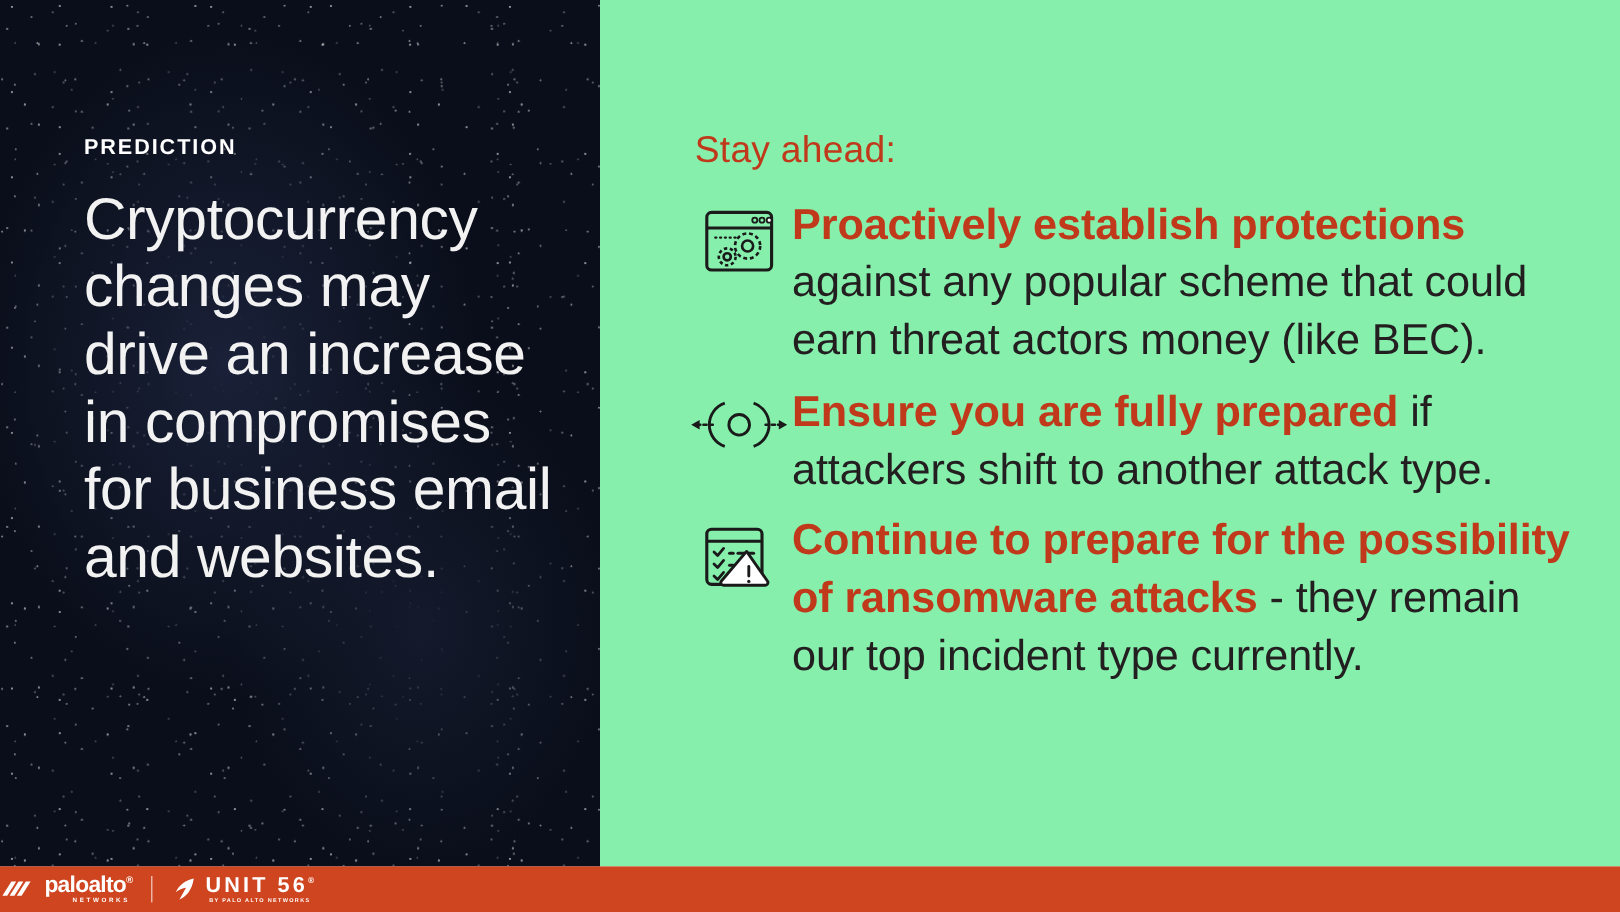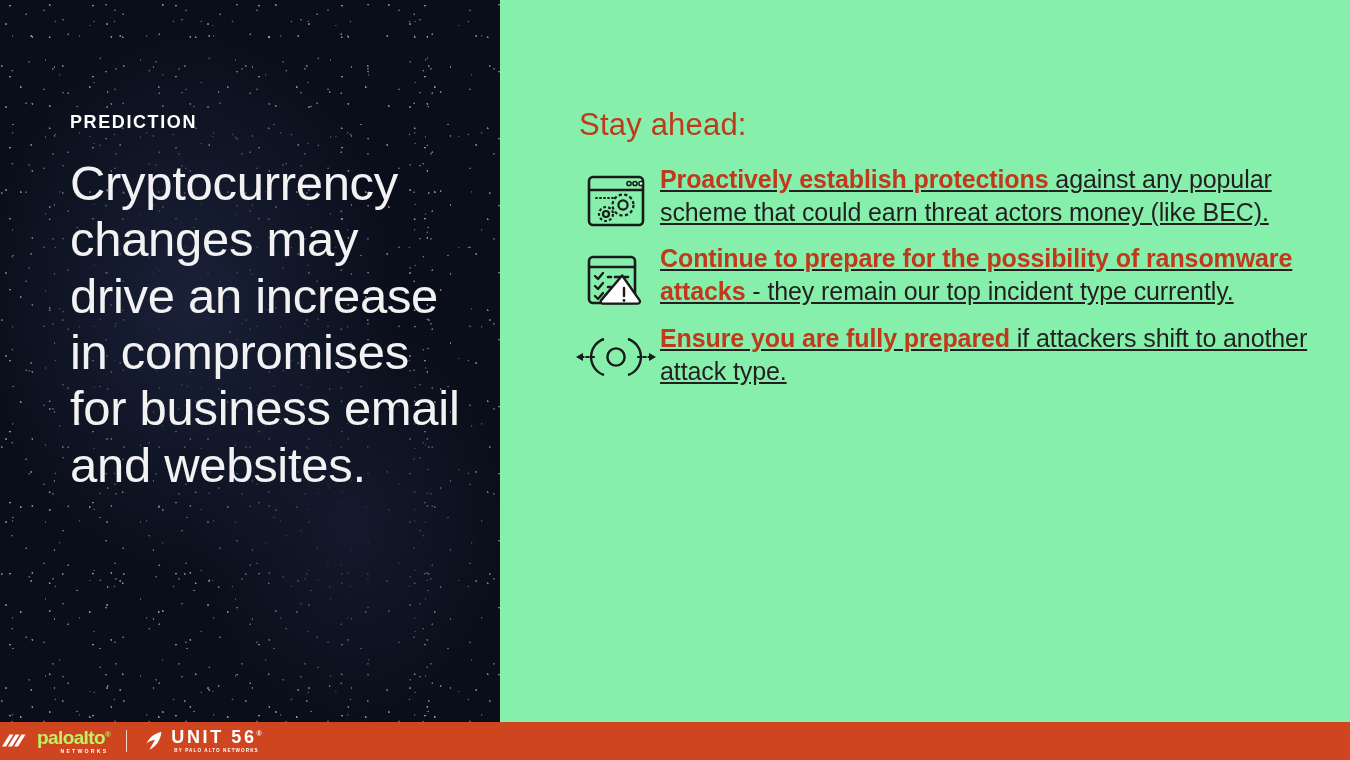--- a/index.html
+++ b/index.html
@@ -133,25 +133,24 @@
     margin-bottom: 12px;
   }
   .bullet-icon {
     flex: 0 0 88px;
     display: flex;
     justify-content: center;
     padding-top: 10px;
   }
   .bullet-text {
     flex: 1 1 auto;
-    font-size: 25px;
+    font-size: 36px;
     line-height: 1.33;
     color: #231f20;
     letter-spacing: -0.1px;
-    text-decoration: underline;
   }
   .bullet-text b {
     color: #c0391b;
     font-weight: bold;
   }
 
   
   .footer {
     position: absolute;
     left: 0;
@@ -188,21 +187,21 @@
     display: flex;
     align-items: center;
   }
   .pan-wordmark {
     display: flex;
     flex-direction: column;
     align-items: flex-end;
     margin-left: 7px;
   }
   .pan-name {
-    color: #bef264;
+    color: #ffffff;
     font-size: 19px;
     font-weight: bold;
     line-height: 1;
     letter-spacing: -0.6px;
   }
   .pan-name sup {
     font-size: 8px;
     vertical-align: super;
   }
   .pan-sub {
@@ -293,20 +292,41 @@
             </g>
           </svg>
         </div>
         <div class="bullet-text">
           <b>Proactively establish protections</b><span> against any popular scheme that could earn threat actors money (like BEC).</span>
         </div>
       </div>
 
       <div class="bullet">
         <div class="bullet-icon">
+          <svg width="84" height="50" viewBox="0 0 84 50">
+            <g fill="none" stroke="#1a1a1a" stroke-width="2.4">
+              <path d="M30 7 A19 19 0 0 0 30 43"></path>
+              <path d="M54 7 A19 19 0 0 1 54 43"></path>
+              <circle cx="42" cy="25" r="8.6"></circle>
+            </g>
+            <g stroke="#1a1a1a" stroke-width="2.2" stroke-dasharray="2.6 2.6" stroke-linecap="round">
+              <line x1="20" y1="25" x2="6" y2="25"></line>
+              <line x1="64" y1="25" x2="78" y2="25"></line>
+            </g>
+            <polygon points="2,25 9,21 9,29" fill="#1a1a1a"></polygon>
+            <polygon points="82,25 75,21 75,29" fill="#1a1a1a"></polygon>
+          </svg>
+        </div>
+        <div class="bullet-text">
+          <b>Ensure you are fully prepared</b><span> if attackers shift to another attack type.</span>
+        </div>
+      </div>
+
+      <div class="bullet">
+        <div class="bullet-icon">
           <svg width="64" height="58" viewBox="0 0 64 58">
             <path d="M5 9 a4 4 0 0 1 4 -4 h38 a4 4 0 0 1 4 4 v38 a4 4 0 0 1 -4 4 h-38 a4 4 0 0 1 -4 -4 z" fill="none" stroke="#1a1a1a" stroke-width="2.6"></path>
             <line x1="5" y1="15" x2="51" y2="15" stroke="#1a1a1a" stroke-width="2.6"></line>
             <g fill="none" stroke="#1a1a1a" stroke-width="2.3" stroke-linecap="round" stroke-linejoin="round">
               <polyline points="11,24 14,27 19,21"></polyline>
               <polyline points="11,34 14,37 19,31"></polyline>
               <polyline points="11,44 14,47 19,41"></polyline>
             </g>
             <g stroke="#1a1a1a" stroke-width="2.6" stroke-linecap="round">
               <line x1="24" y1="25" x2="27" y2="25"></line>
@@ -318,41 +338,20 @@
             </g>
             <path d="M42 26 L61 53 a2.4 2.4 0 0 1 -2 3.6 h-38 a2.4 2.4 0 0 1 -2 -3.6 z" transform="translate(-6,-5) scale(0.92) translate(6,5)" fill="#ffffff" stroke="#1a1a1a" stroke-width="2.6" stroke-linejoin="round"></path>
             <g stroke="#1a1a1a" stroke-width="2.4" stroke-linecap="round">
               <line x1="40" y1="36" x2="40" y2="44"></line>
             </g>
             <circle cx="40" cy="48.5" r="1.4" fill="#1a1a1a"></circle>
           </svg>
         </div>
         <div class="bullet-text">
           <b>Continue to prepare for the possibility of ransomware attacks</b><span> - they remain our top incident type currently.</span>
-        </div>
-      </div>
-
-      <div class="bullet">
-        <div class="bullet-icon">
-          <svg width="84" height="50" viewBox="0 0 84 50">
-            <g fill="none" stroke="#1a1a1a" stroke-width="2.4">
-              <path d="M30 7 A19 19 0 0 0 30 43"></path>
-              <path d="M54 7 A19 19 0 0 1 54 43"></path>
-              <circle cx="42" cy="25" r="8.6"></circle>
-            </g>
-            <g stroke="#1a1a1a" stroke-width="2.2" stroke-dasharray="2.6 2.6" stroke-linecap="round">
-              <line x1="20" y1="25" x2="6" y2="25"></line>
-              <line x1="64" y1="25" x2="78" y2="25"></line>
-            </g>
-            <polygon points="2,25 9,21 9,29" fill="#1a1a1a"></polygon>
-            <polygon points="82,25 75,21 75,29" fill="#1a1a1a"></polygon>
-          </svg>
-        </div>
-        <div class="bullet-text">
-          <b>Ensure you are fully prepared</b><span> if attackers shift to another attack type.</span>
         </div>
       </div>
 
     </div>
   </div>
 
   <div class="footer">
 
     <div class="footer-right">
 

